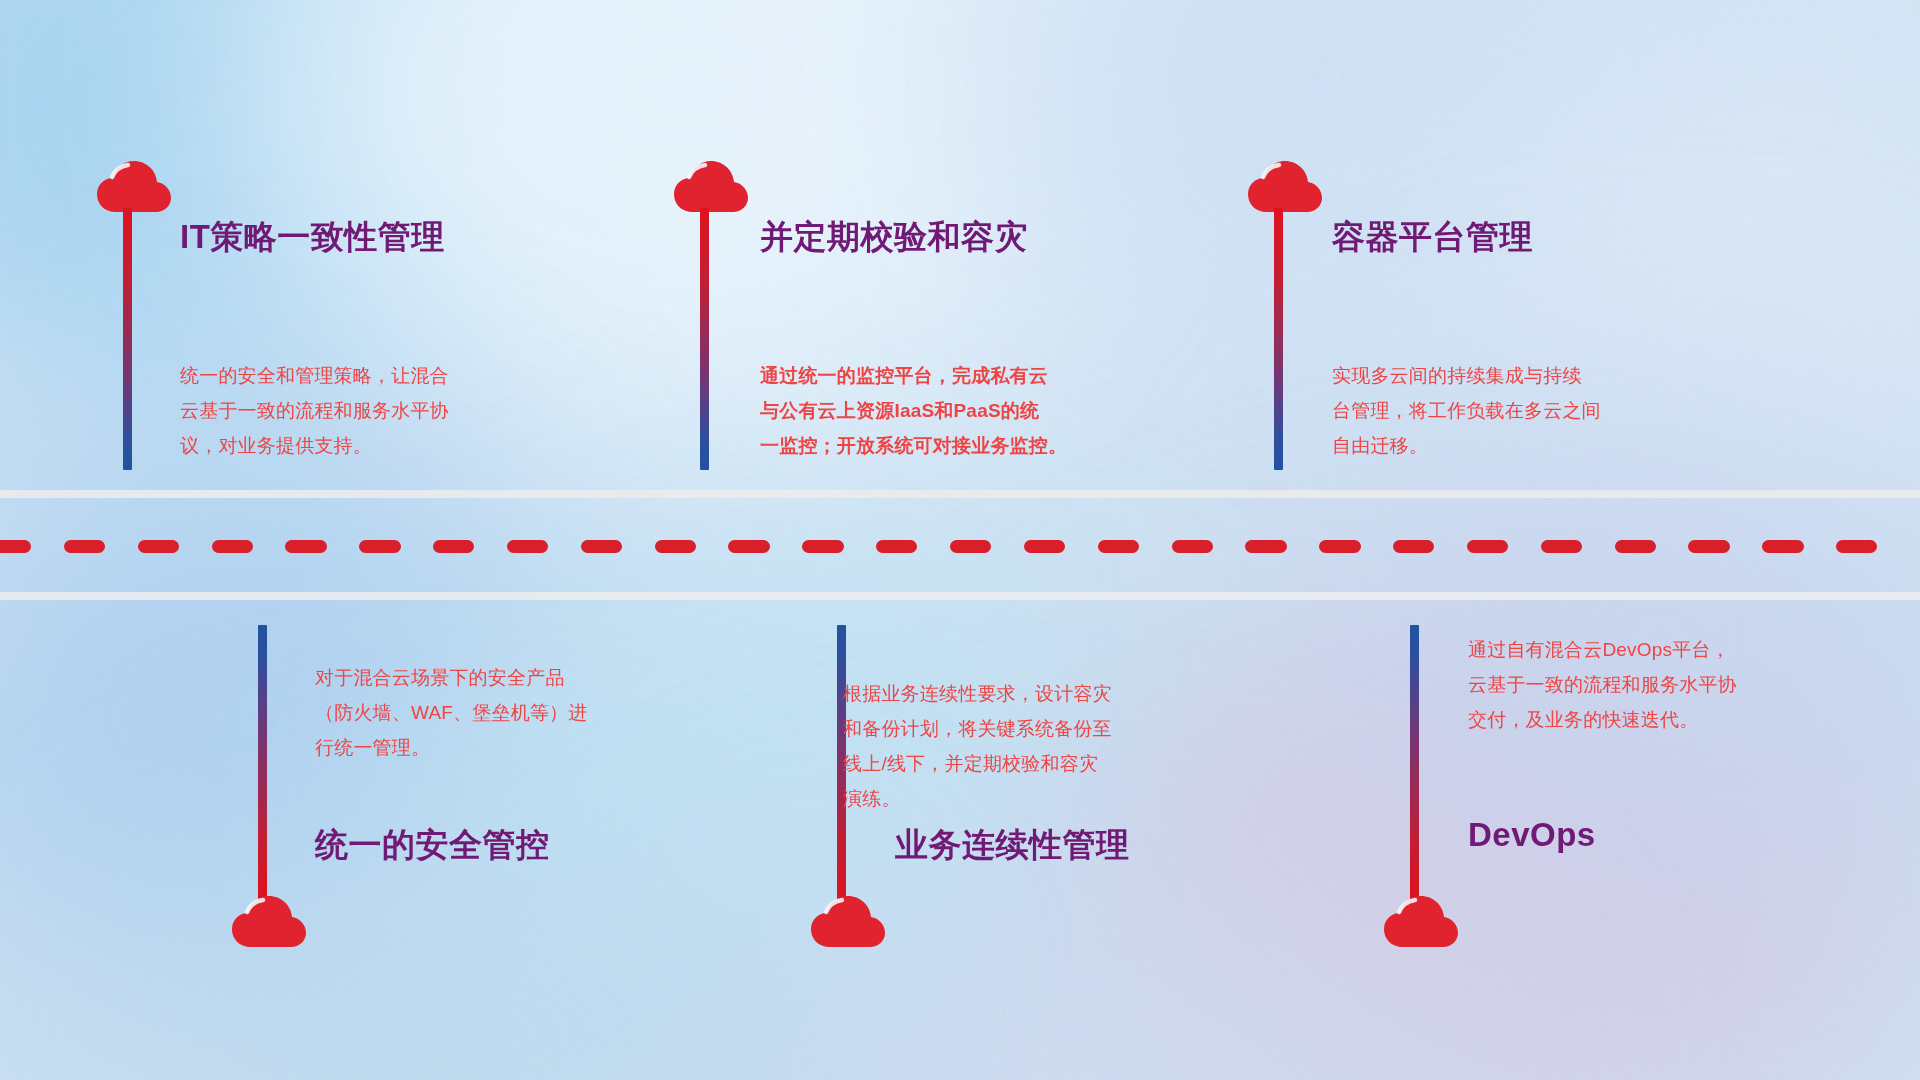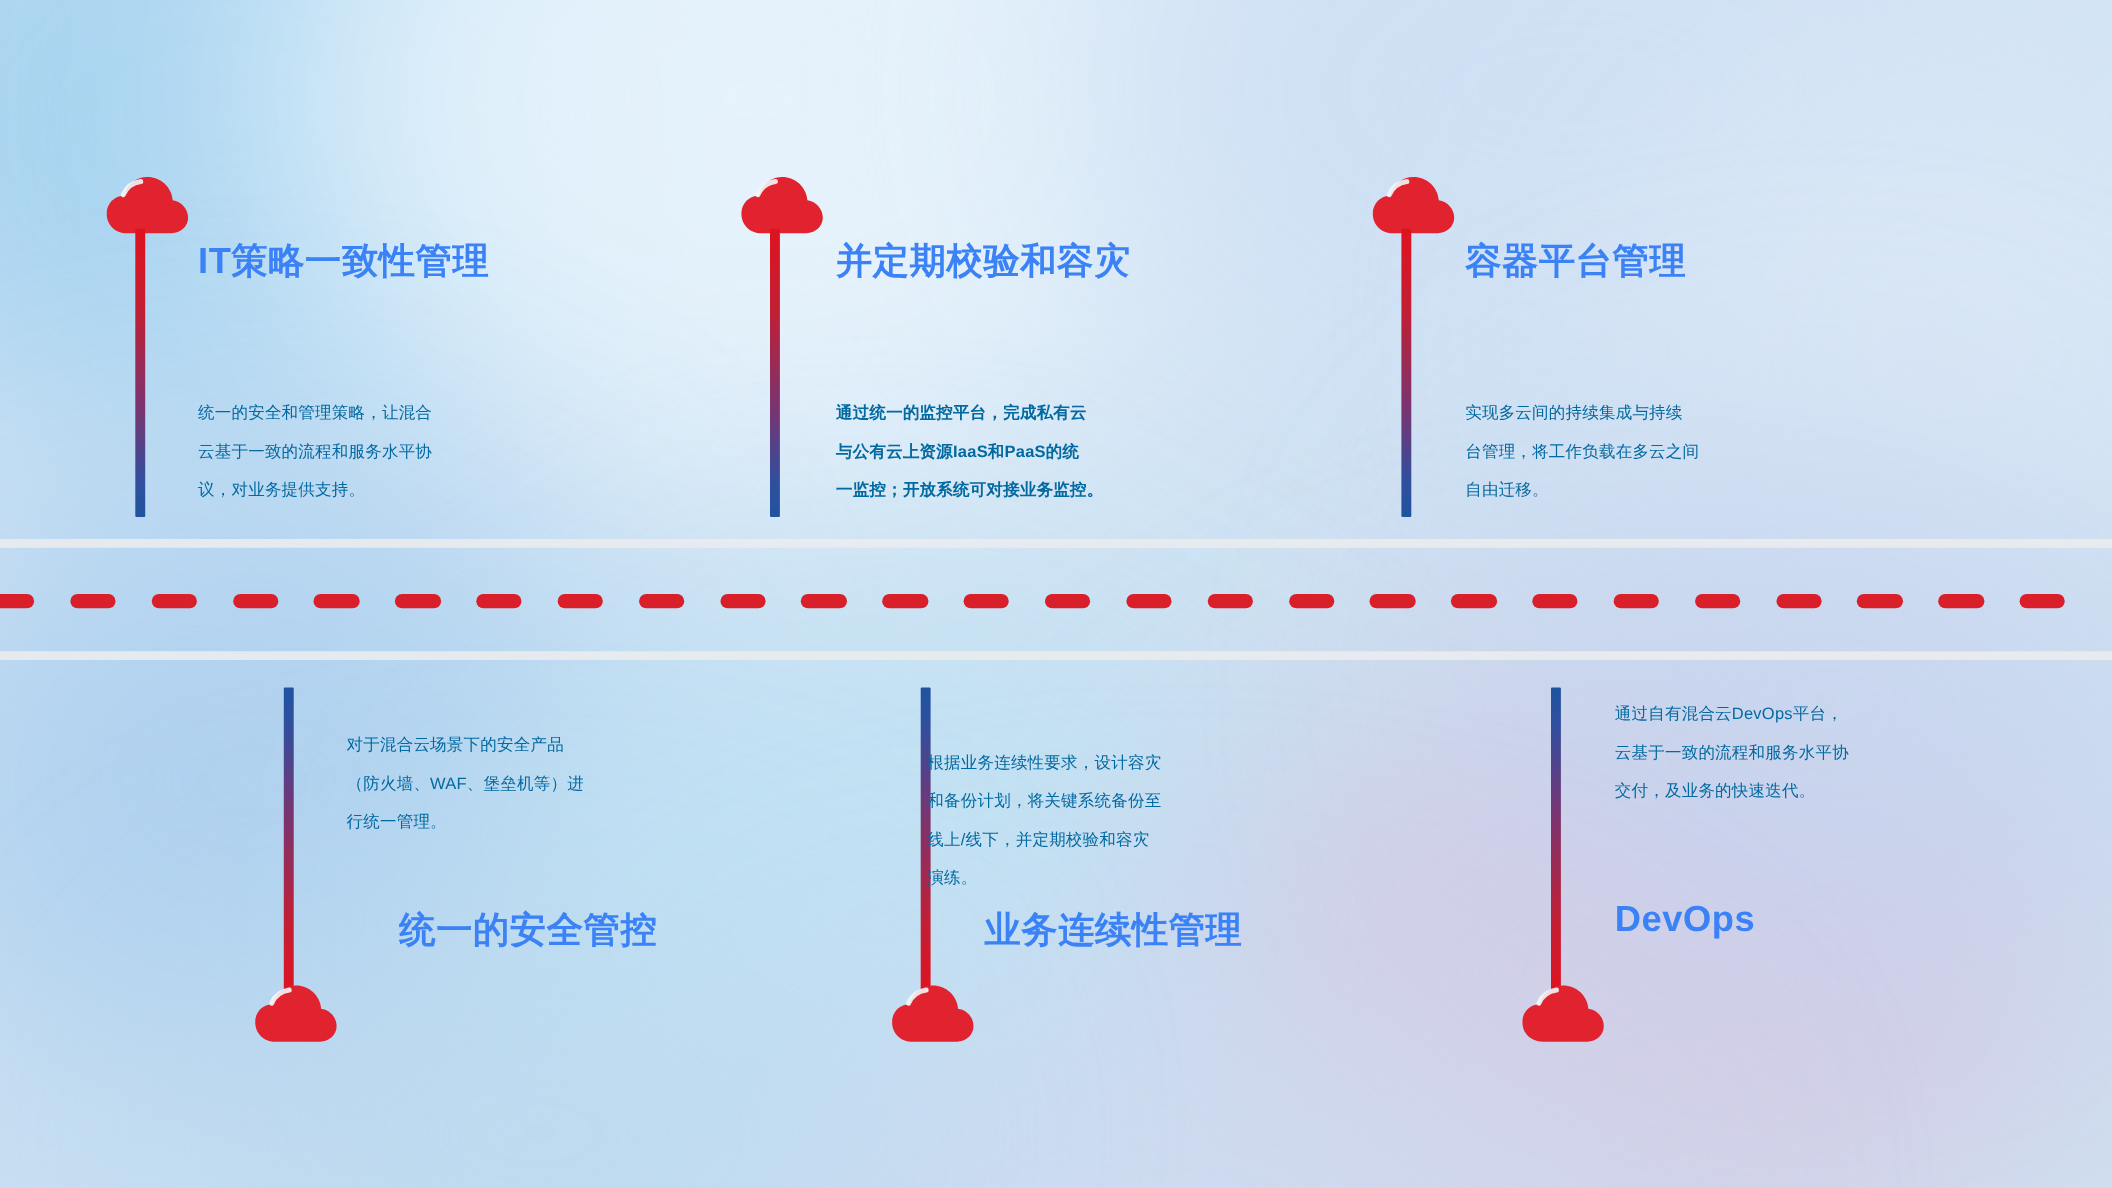--- a/index.html
+++ b/index.html
@@ -84,29 +84,29 @@
     position: absolute;
     width: 76px;
     height: 54px;
   }
   .cloud svg { display: block; width: 76px; height: 54px; }
 
   .col-title {
     position: absolute;
     font-size: 33px;
     font-weight: 700;
-    color: #3b82f6;
+    color: #701a75;
     white-space: nowrap;
     letter-spacing: .5px;
   }
   .col-desc {
     position: absolute;
-    font-size: 15px;
+    font-size: 19px;
     line-height: 35px;
-    color: #0369a1;
+    color: #ef4444;
     white-space: pre-line;
     letter-spacing: .2px;
   }
 </style>
 </head>
 <body>
 
 <div id="stage">
 
   <div class="bg-base"></div>
@@ -198,21 +198,21 @@
     <div class="stem stem-up" style="left:258px; top:625px; height:280px;"></div>
     <div class="cloud" style="left:231px; top:895px;">
       <svg viewBox="0 0 76 54" xmlns="http://www.w3.org/2000/svg">
         <path d="M20 52 C8 52 1 44 1 34 C1 25 8 18 17 18 C19 8 28 1 38 1 C50 1 60 10 61 22 C69 23 75 30 75 38 C75 46 68 52 60 52 Z" fill="#e0232e"></path>
         <path d="M16 17 C19 10 25 6 32 5" stroke="#f3f6f8" stroke-width="4.5" stroke-linecap="round" fill="none" opacity=".9"></path>
       </svg>
     </div>
     <div class="col-desc" style="left:315px; top:660px; width:430px;">对于混合云场景下的安全产品
 （防火墙、WAF、堡垒机等）进
 行统一管理。</div>
-    <div class="col-title" style="left:315px; top:823px;margin-left:48px;">统一的安全管控</div>
+    <div class="col-title" style="left:315px; top:823px;">统一的安全管控</div>
   </div>
 
   <div class="col">
     <div class="stem stem-up" style="left:837px; top:625px; height:280px;"></div>
     <div class="cloud" style="left:810px; top:895px;">
       <svg viewBox="0 0 76 54" xmlns="http://www.w3.org/2000/svg">
         <path d="M20 52 C8 52 1 44 1 34 C1 25 8 18 17 18 C19 8 28 1 38 1 C50 1 60 10 61 22 C69 23 75 30 75 38 C75 46 68 52 60 52 Z" fill="#e0232e"></path>
         <path d="M16 17 C19 10 25 6 32 5" stroke="#f3f6f8" stroke-width="4.5" stroke-linecap="round" fill="none" opacity=".9"></path>
       </svg>
     </div>

